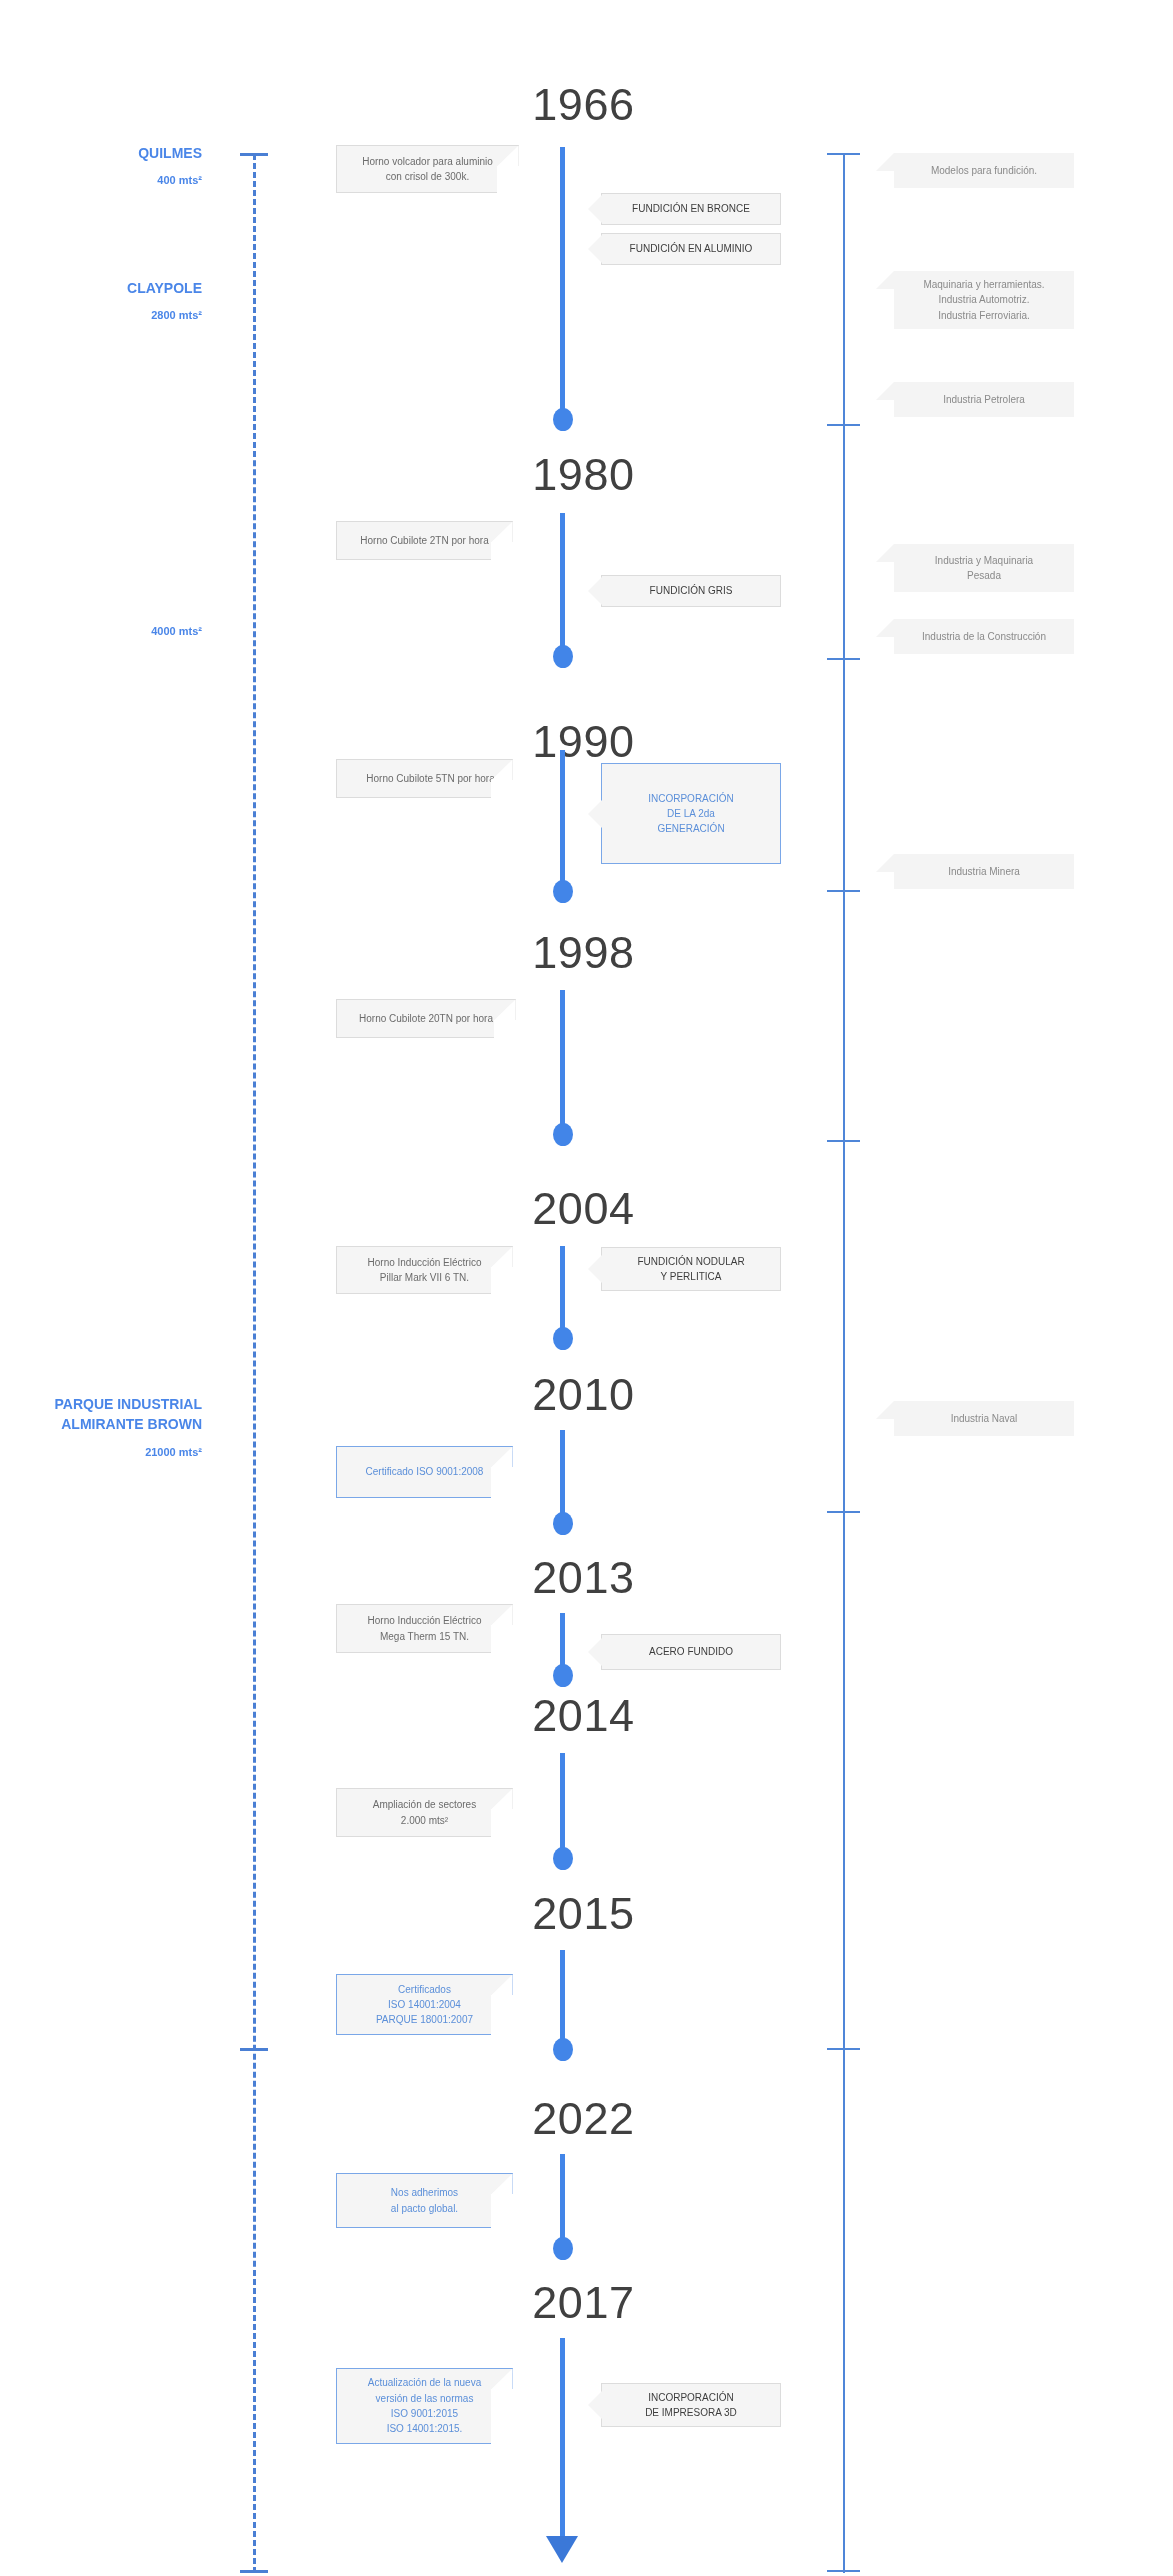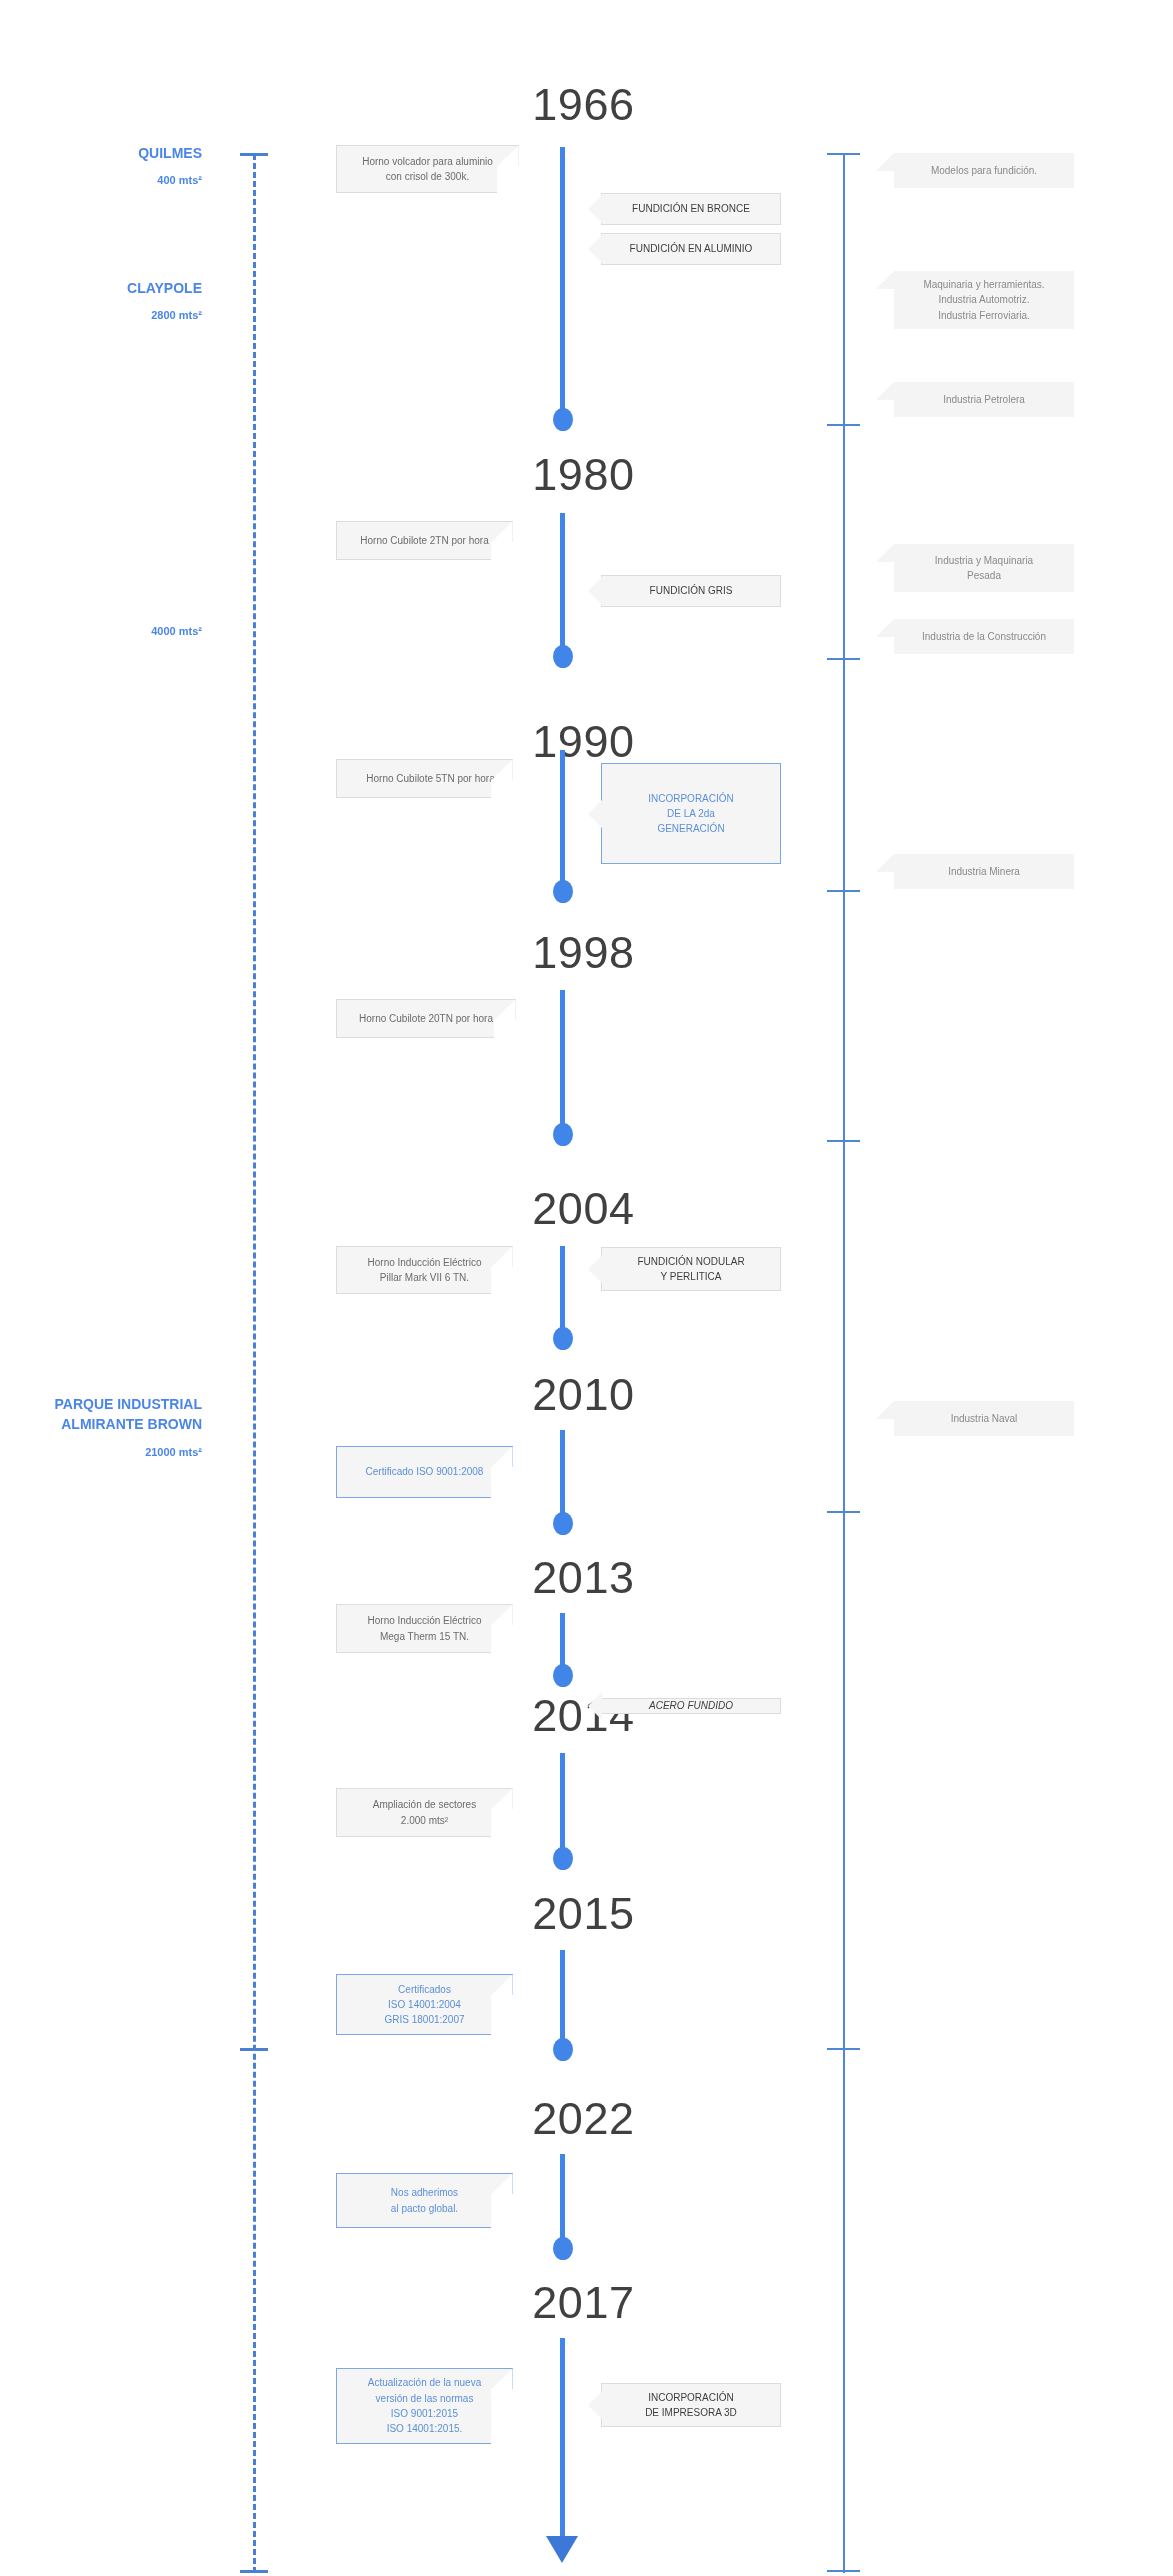--- a/index.html
+++ b/index.html
@@ -190,21 +190,21 @@
     <div class="bx-in">
       <span>Ampliación de sectores</span><br>
       <span>2.000 mts²</span>
     </div>
   </div>
 
   <div class="box left-tail blue" style="left:336px;top:1974px;width:177px;height:61px;">
     <div class="bx-in">
       <span>Certificados</span><br>
       <span>ISO 14001:2004</span><br>
-      <span>GRIS 18001:2007</span>
+      <span>PARQUE 18001:2007</span>
     </div>
   </div>
 
   <div class="box left-tail blue" style="left:336px;top:2173px;width:177px;height:55px;">
     <div class="bx-in">
       <span>Nos adherimos</span><br>
       <span>al pacto global.</span>
     </div>
   </div>
 
@@ -237,21 +237,21 @@
     </div>
   </div>
 
   <div class="box right-tail dark" style="left:601px;top:1247px;width:180px;height:44px;">
     <div class="bx-in">
       <span>FUNDICIÓN NODULAR</span><br>
       <span>Y PERLITICA</span>
     </div>
   </div>
 
-  <div class="box right-tail dark" style="left:601px;top:1698px;width:180px;height:16px;font-style:italic;">
+  <div class="box right-tail dark" style="left:601px;top:1634px;width:180px;height:36px;">
     <div class="bx-in"><span>ACERO FUNDIDO</span></div>
   </div>
 
   <div class="box right-tail dark" style="left:601px;top:2383px;width:180px;height:44px;">
     <div class="bx-in">
       <span>INCORPORACIÓN</span><br>
       <span>DE IMPRESORA 3D</span>
     </div>
   </div>
 

